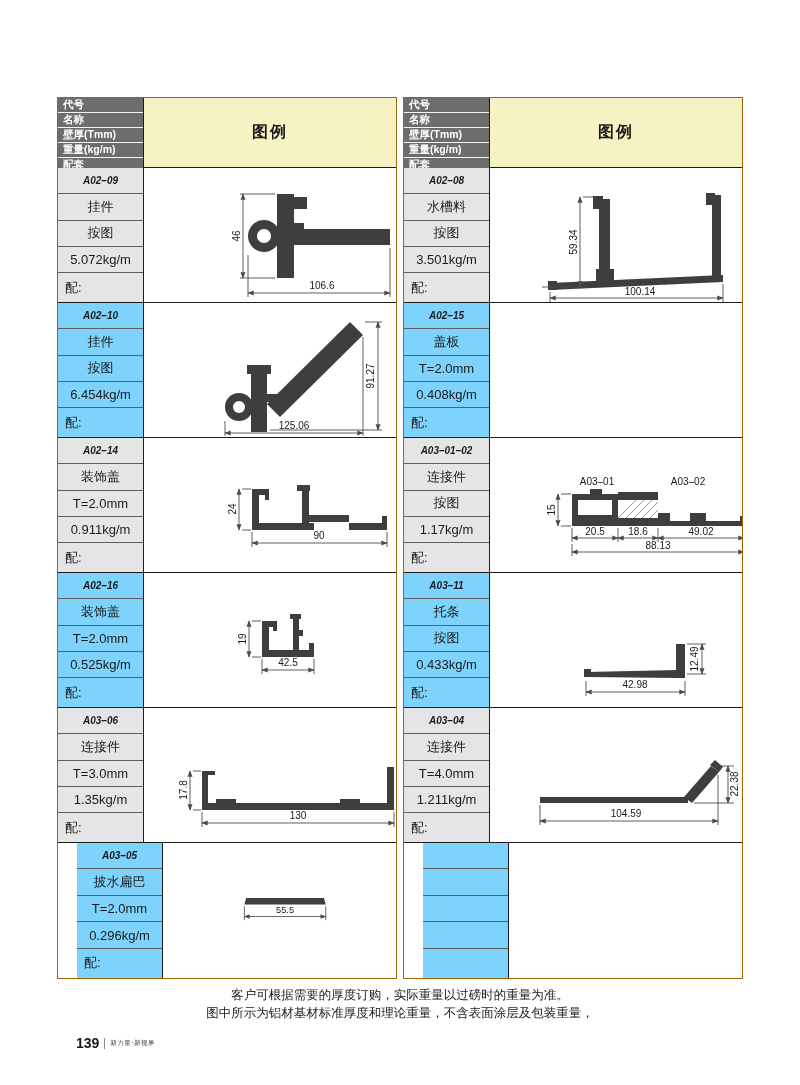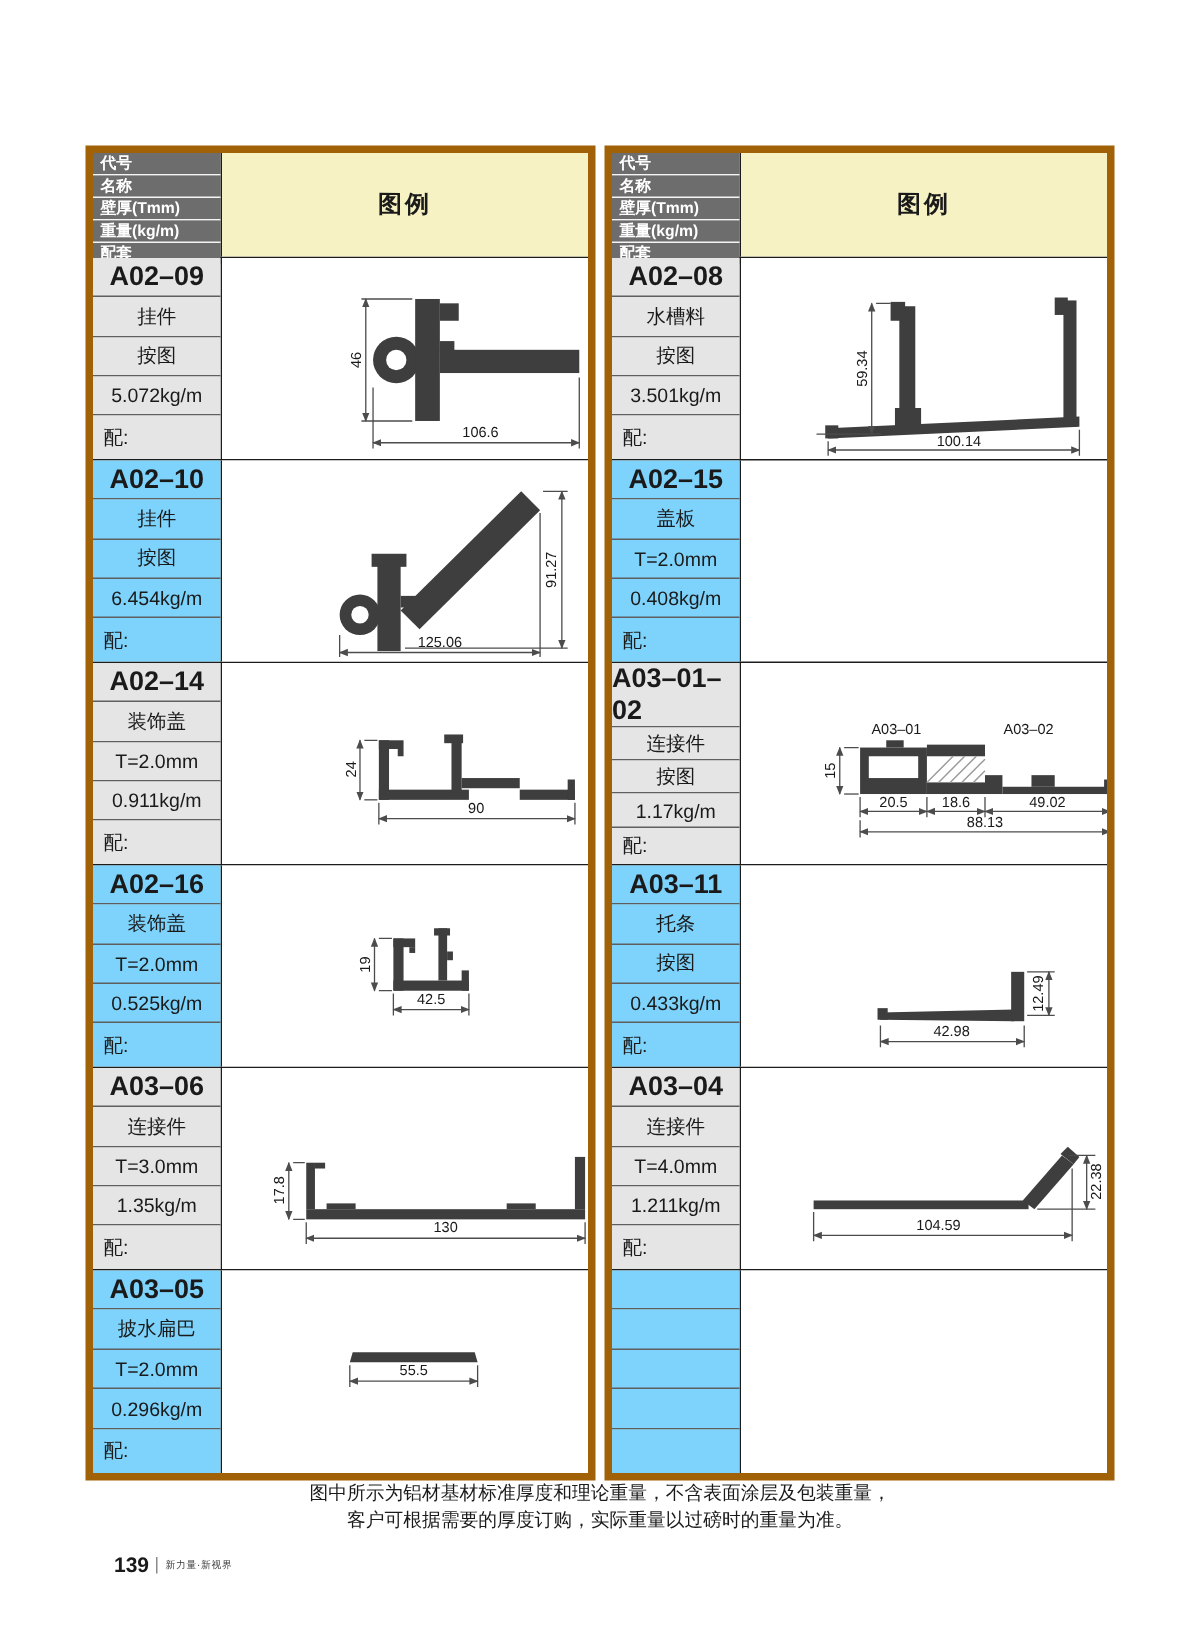--- a/index.html
+++ b/index.html
@@ -1,36 +1,36 @@
 <!DOCTYPE html>
 <html><head>
 <meta charset="utf-8">
 <style>
   * { margin:0; padding:0; box-sizing:border-box; }
   html,body { background:#ffffff; }
   body { width:800px; height:1085px; position:relative; font-family:"Liberation Sans","DejaVu Sans",sans-serif; color:#1a1a1a; }
   .page { position:absolute; inset:0; background:#fff; }
 
   .tables { position:absolute; left:57px; top:97px; display:flex; gap:6px; }
-  .ptable { width:340px; border:5px solid #a16207; background:#fff; }
+  .ptable { width:340px; border:1px solid #a16207; background:#fff; }
 
   
   .hdr { display:flex; height:70px; border-bottom:1px solid #1c1c1c; }
   .hdr-labels { width:86px; display:flex; flex-direction:column; border-right:1px solid #1c1c1c; }
   .hdr-cell { flex:1; background:#6d6d6d; color:#fff; font-weight:bold; font-size:10.5px; display:flex; align-items:center; padding-left:5px; border-bottom:1px solid #f5f5f5; }
   .hdr-cell:last-child { border-bottom:none; }
   .hdr-legend { flex:1; background:#f6f2c3; display:flex; align-items:center; justify-content:center; font-weight:bold; font-size:16px; letter-spacing:2px; }
 
   
   .entry { display:flex; height:135px; border-bottom:1px solid #1c1c1c; }
-  .entry:last-child { border-bottom:none; }
+  .entry:last-child { border-bottom:none;padding-left:19px; }
   .labels { width:86px; display:flex; flex-direction:column; border-right:1px solid #1c1c1c; }
   .cell { flex:1; display:flex; align-items:center; justify-content:center; font-size:13px; border-bottom:1px solid #5f5f5f; }
   .cell:last-child { border-bottom:none; justify-content:flex-start; padding-left:7px; flex:1.15; }
-  .cell.code { font-weight:bold; font-size:18px; }
+  .cell.code { font-weight:bold; font-size:10px;font-style:italic; }
   .entry.gray  .cell { background:#e5e5e5; }
   .entry.cream .cell { background:#7dd3fc; }
   .diagram { flex:1; background:#fff; display:flex; align-items:center; justify-content:center; overflow:hidden; }
   svg.dwg { display:block; }
   svg.dwg .p { fill:#3e3e3e; }
   svg.dwg line { stroke:#4c4c4c; stroke-width:0.9; }
   svg.dwg line.hatch { stroke:#9a9a9a; stroke-width:1; }
   svg.dwg text { font-family:"Liberation Sans",sans-serif; font-size:10px; fill:#1a1a1a; text-anchor:middle; }
 
   
@@ -429,22 +429,22 @@
           <div class="cell"></div>
           <div class="cell"></div>
           <div class="cell"></div>
         </div>
         <div class="diagram"></div>
       </div>
     </div>
   </div>
 
   <div class="note">
+    <div>客户可根据需要的厚度订购，实际重量以过磅时的重量为准。</div>
     <div>图中所示为铝材基材标准厚度和理论重量，不含表面涂层及包装重量，</div>
-    <div>客户可根据需要的厚度订购，实际重量以过磅时的重量为准。</div>
   </div>
 
   <div class="pagefoot">
     <span class="num">139</span>
     <span class="sep"></span>
     <span class="brand">新力量·新视界</span>
   </div>
 </div>
 
 </body></html>

